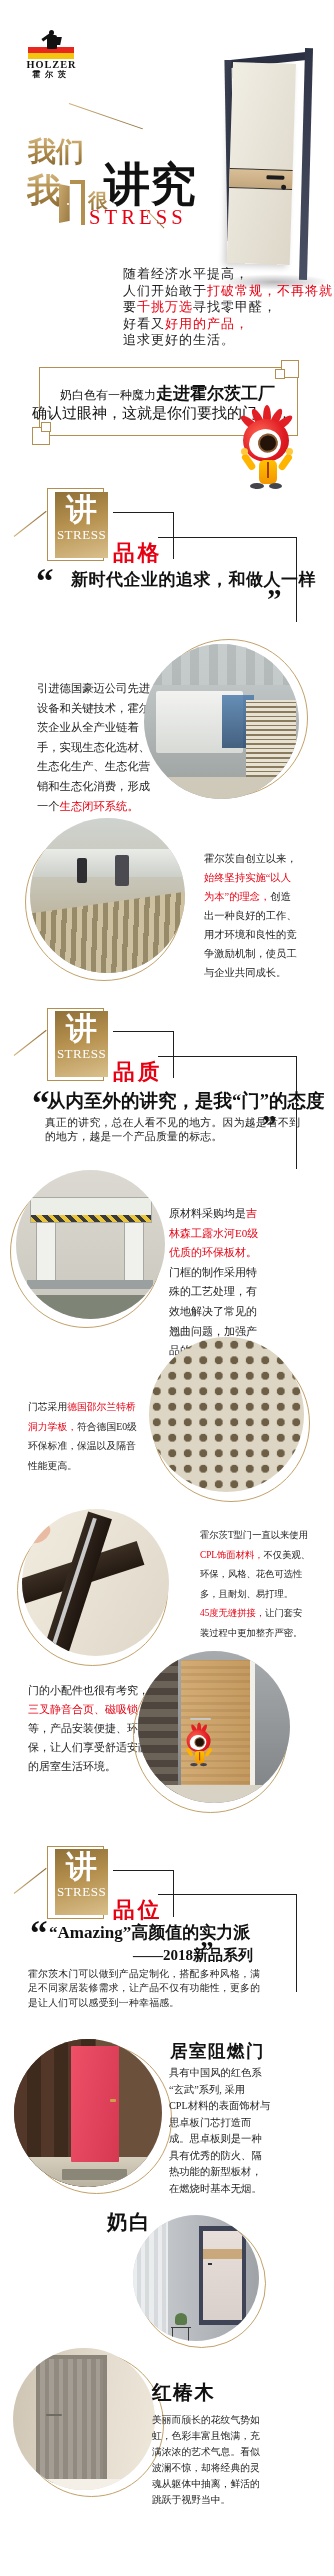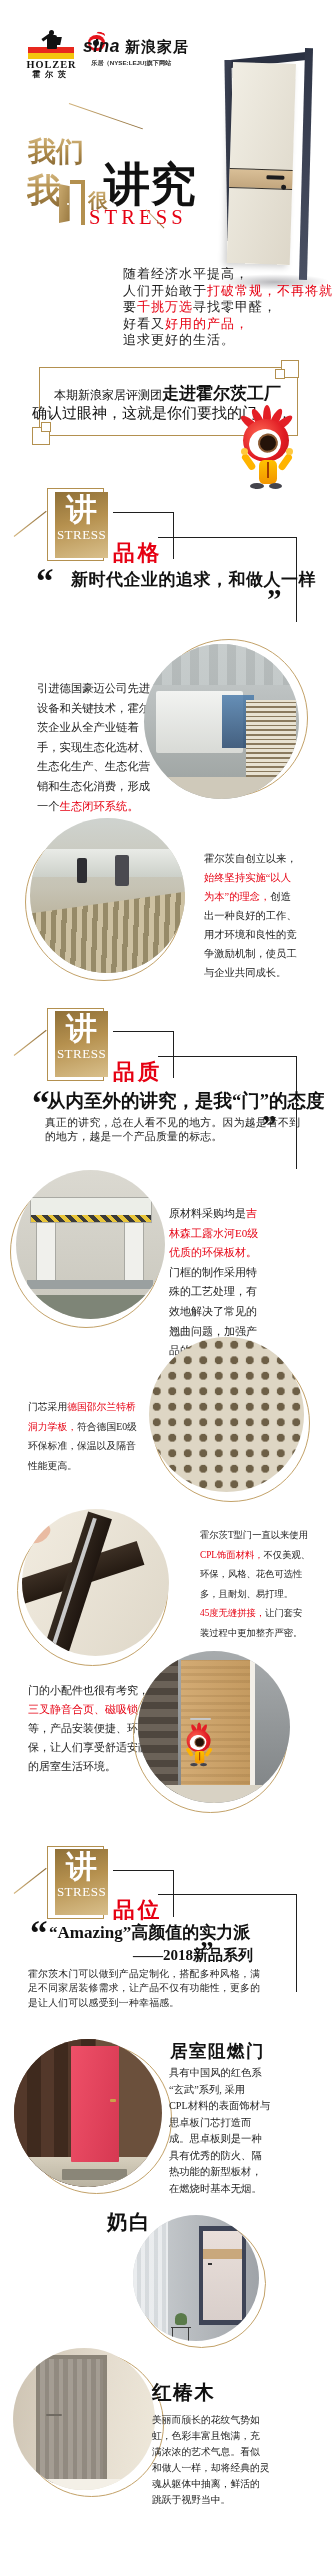--- a/index.html
+++ b/index.html
@@ -55,31 +55,20 @@
     <div class="abs" style="left:15.5px;top:0;width:16.5px;height:20.6px;">
       <div class="abs" style="left:5.7px;top:0;width:5.2px;height:5.2px;background:#111;border-radius:50%;"></div>
       <div class="abs" style="left:3.1px;top:4.6px;width:10.3px;height:14.4px;background:#111;border-radius:2.1px 2.1px 1px 1px;"></div>
       <div class="abs" style="left:-2.1px;top:5.2px;width:13.4px;height:2.6px;background:#111;transform:rotate(-35deg);"></div>
       <div class="abs" style="left:11.3px;top:7.2px;width:6.2px;height:8.2px;background:#111;transform:skewX(-12deg);"></div>
     </div>
     <div class="abs" style="left:-3.1px;top:29px;width:53px;text-align:center;font-weight:bold;font-size:10.3px;letter-spacing:1px;color:#111;">HOLZER</div>
     <div class="abs" style="left:-4.1px;top:39px;width:55px;text-align:center;font-weight:bold;font-size:8.2px;letter-spacing:4.6px;color:#111;">霍尔茨</div>
   </div>
 
-  <div class="abs" style="left:83px;top:32px;width:113px;height:36px;">
-    <div class="abs" style="left:5.2px;top:1px;width:18.5px;height:17.5px;">
-      <div class="abs" style="left:0;top:2.1px;width:16.5px;height:15.5px;background:#e6131c;border-radius:50%;"></div>
-      <div class="abs" style="left:2.1px;top:5.7px;width:11.3px;height:9.8px;background:#fff;border-radius:50%;"></div>
-      <div class="abs" style="left:4.6px;top:6.7px;width:6.2px;height:6.2px;background:#141414;border-radius:50%;"></div>
-      <div class="abs" style="left:8.2px;top:-1px;width:9.3px;height:4.1px;border-top:2.1px solid #e6131c;border-radius:50%;transform:rotate(18deg);"></div>
-    </div>
-    <div class="abs sans" style="left:0;top:4.1px;font-size:17.5px;font-weight:bold;font-style:italic;color:#141414;letter-spacing:0.5px;">sina</div>
-    <div class="abs sans" style="left:42px;top:6.2px;font-size:15px;font-weight:bold;color:#141414;letter-spacing:1px;white-space:nowrap;">新浪家居</div>
-    <div class="abs sans" style="left:8.2px;top:27px;font-size:6.2px;font-weight:bold;color:#2b2b2b;white-space:nowrap;">乐居（NYSE:LEJU)旗下网站</div>
-  </div>
 
   <div class="gl" style="left:69px;top:103px;width:78px;transform:rotate(19deg);"></div>
 
   <div class="abs goldtxt nowrap" style="left:28px;top:133px;font-size:28px;">我们</div>
   <div class="abs goldtxt nowrap" style="left:27px;top:168px;font-size:34px;">我</div>
   <div class="abs" style="left:58px;top:180px;width:27px;height:45px;">
     <div class="abs" style="right:0;top:0;width:4.1px;height:45px;background:#b3904f;"></div>
     <div class="abs" style="right:0;top:0;width:15.5px;height:4.1px;background:#b3904f;"></div>
     <div class="abs" style="left:1px;top:4.1px;width:14.4px;height:39px;background:linear-gradient(105deg,#c9a96e,#9a7a42);transform:perspective(62px) rotateY(32deg);transform-origin:left center;"></div>
     <div class="abs" style="left:9.3px;top:23px;width:2.1px;height:2.1px;background:#fff;border-radius:50%;"></div>
@@ -108,21 +97,21 @@
       <div class="ln"><span>好看又</span><span class="red">好用的产品，</span></div>
       <div class="ln"><span>追求更好的生活。</span></div>
     </div>
 
   <div class="abs" style="left:39px;top:367px;width:257px;height:67px;border:1px solid #b3904f;"></div>
   <div class="sq" style="left:281px;top:360px;width:15.5px;height:15.5px;"></div>
   <div class="sq" style="left:275px;top:369px;width:8.2px;height:8.2px;"></div>
   <div class="sq" style="left:32px;top:427px;width:15.5px;height:15.5px;"></div>
   <div class="sq" style="left:41px;top:422px;width:8.2px;height:8.2px;"></div>
   <div class="abs nowrap" style="left:39px;top:382px;width:257px;text-align:center;color:#111;">
-    <span style="font-size:12px;">本期新浪家居评测团</span><span style="font-size:17px;font-weight:bold;">走进霍尔茨工厂</span>
+    <span style="font-size:12px;">奶白色有一种魔力</span><span style="font-size:17px;font-weight:bold;">走进霍尔茨工厂</span>
   </div>
   <div class="abs nowrap" style="left:31px;top:404px;width:257px;text-align:center;font-size:15px;color:#111;">确认过眼神，这就是你们要找的门……</div>
 
   <div class="mascot" style="left:236px;top:406px;z-index:5;">
     <div class="m-flame" style="left:27px;top:-1px;"></div>
     <div class="m-flame" style="left:16.5px;top:1.5px;transform:rotate(-28deg);"></div>
     <div class="m-flame" style="left:37px;top:1.5px;transform:rotate(28deg);"></div>
     <div class="m-flame" style="left:8.2px;top:6.7px;transform:rotate(-52deg);"></div>
     <div class="m-flame" style="left:45px;top:6.7px;transform:rotate(52deg);"></div>
     <div class="m-head">
@@ -361,19 +350,19 @@
     <div class="abs" style="left:16%;top:5%;width:50%;height:90%;border:4.1px solid #8b8478;background:repeating-linear-gradient(90deg,#a49d93 0 4.6px,#918a80 4.6px 9.3px);box-sizing:border-box;">
       <div class="abs" style="left:10%;top:46%;width:24%;height:2.1px;background:#6f6a62;border-radius:1px;"></div>
     </div>
     <div class="abs" style="left:0;bottom:0;width:100%;height:8%;background:#f4f0e7;"></div>
   </div>
   <div class="prod-h" style="left:152px;top:2379px;font-size:19.6px;">红椿木</div>
   <div class="txt" style="left:152px;top:2412px;font-size:9.8px;line-height:16px;">
       <div class="ln"><span>美丽而颀长的花纹气势如</span></div>
       <div class="ln"><span>虹，色彩丰富且饱满，充</span></div>
       <div class="ln"><span>满浓浓的艺术气息。看似</span></div>
-      <div class="ln"><span>和做人一样，却将经典的灵</span></div>
+      <div class="ln"><span>波澜不惊，却将经典的灵</span></div>
       <div class="ln"><span>魂从躯体中抽离，鲜活的</span></div>
       <div class="ln"><span>跳跃于视野当中。</span></div>
     </div>
 
 </div>
 
 
 </body></html>

